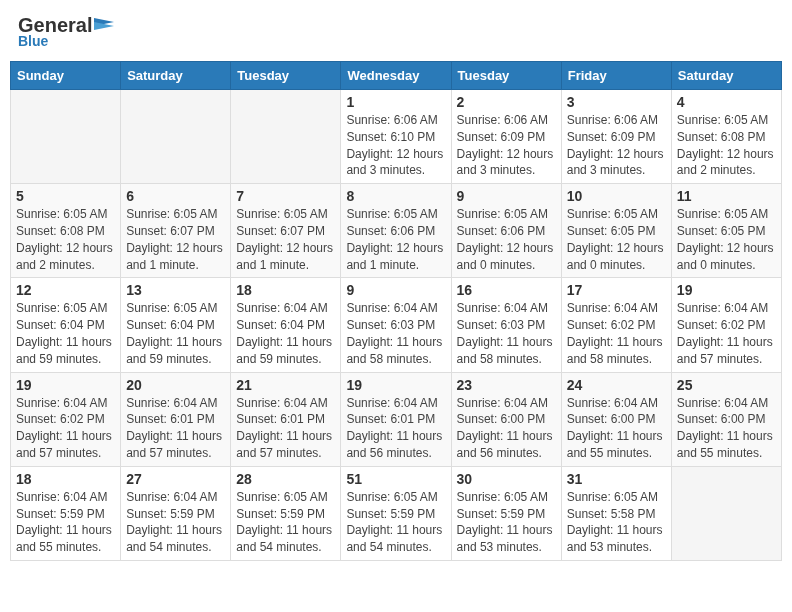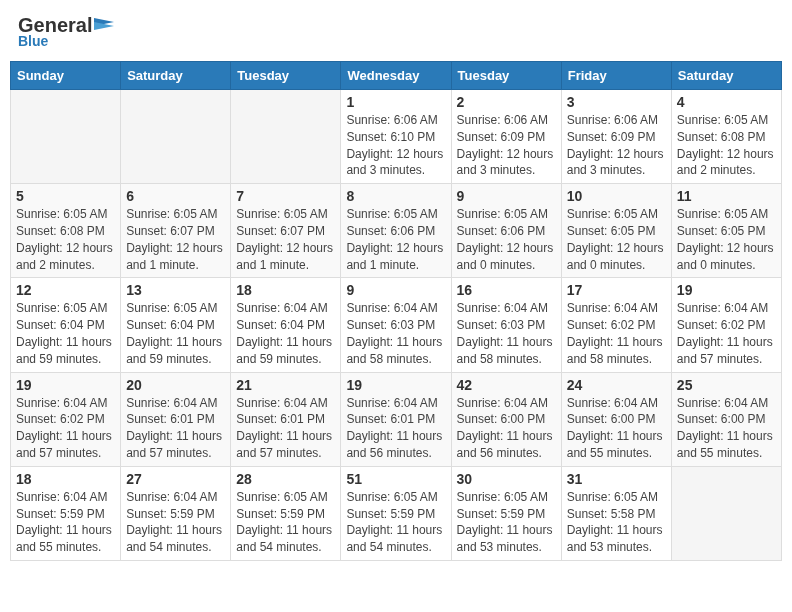--- a/index.html
+++ b/index.html
@@ -204,21 +204,21 @@
         </td>
         <td>
           <div class="day-number">21</div>
           <div class="day-info">Sunrise: 6:04 AM<br>Sunset: 6:01 PM<br>Daylight: 11 hours and 57 minutes.</div>
         </td>
         <td>
           <div class="day-number">19</div>
           <div class="day-info">Sunrise: 6:04 AM<br>Sunset: 6:01 PM<br>Daylight: 11 hours and 56 minutes.</div>
         </td>
         <td>
-          <div class="day-number">42</div>
+          <div class="day-number">23</div>
           <div class="day-info">Sunrise: 6:04 AM<br>Sunset: 6:00 PM<br>Daylight: 11 hours and 56 minutes.</div>
         </td>
         <td>
           <div class="day-number">24</div>
           <div class="day-info">Sunrise: 6:04 AM<br>Sunset: 6:00 PM<br>Daylight: 11 hours and 55 minutes.</div>
         </td>
         <td>
           <div class="day-number">25</div>
           <div class="day-info">Sunrise: 6:04 AM<br>Sunset: 6:00 PM<br>Daylight: 11 hours and 55 minutes.</div>
         </td>

